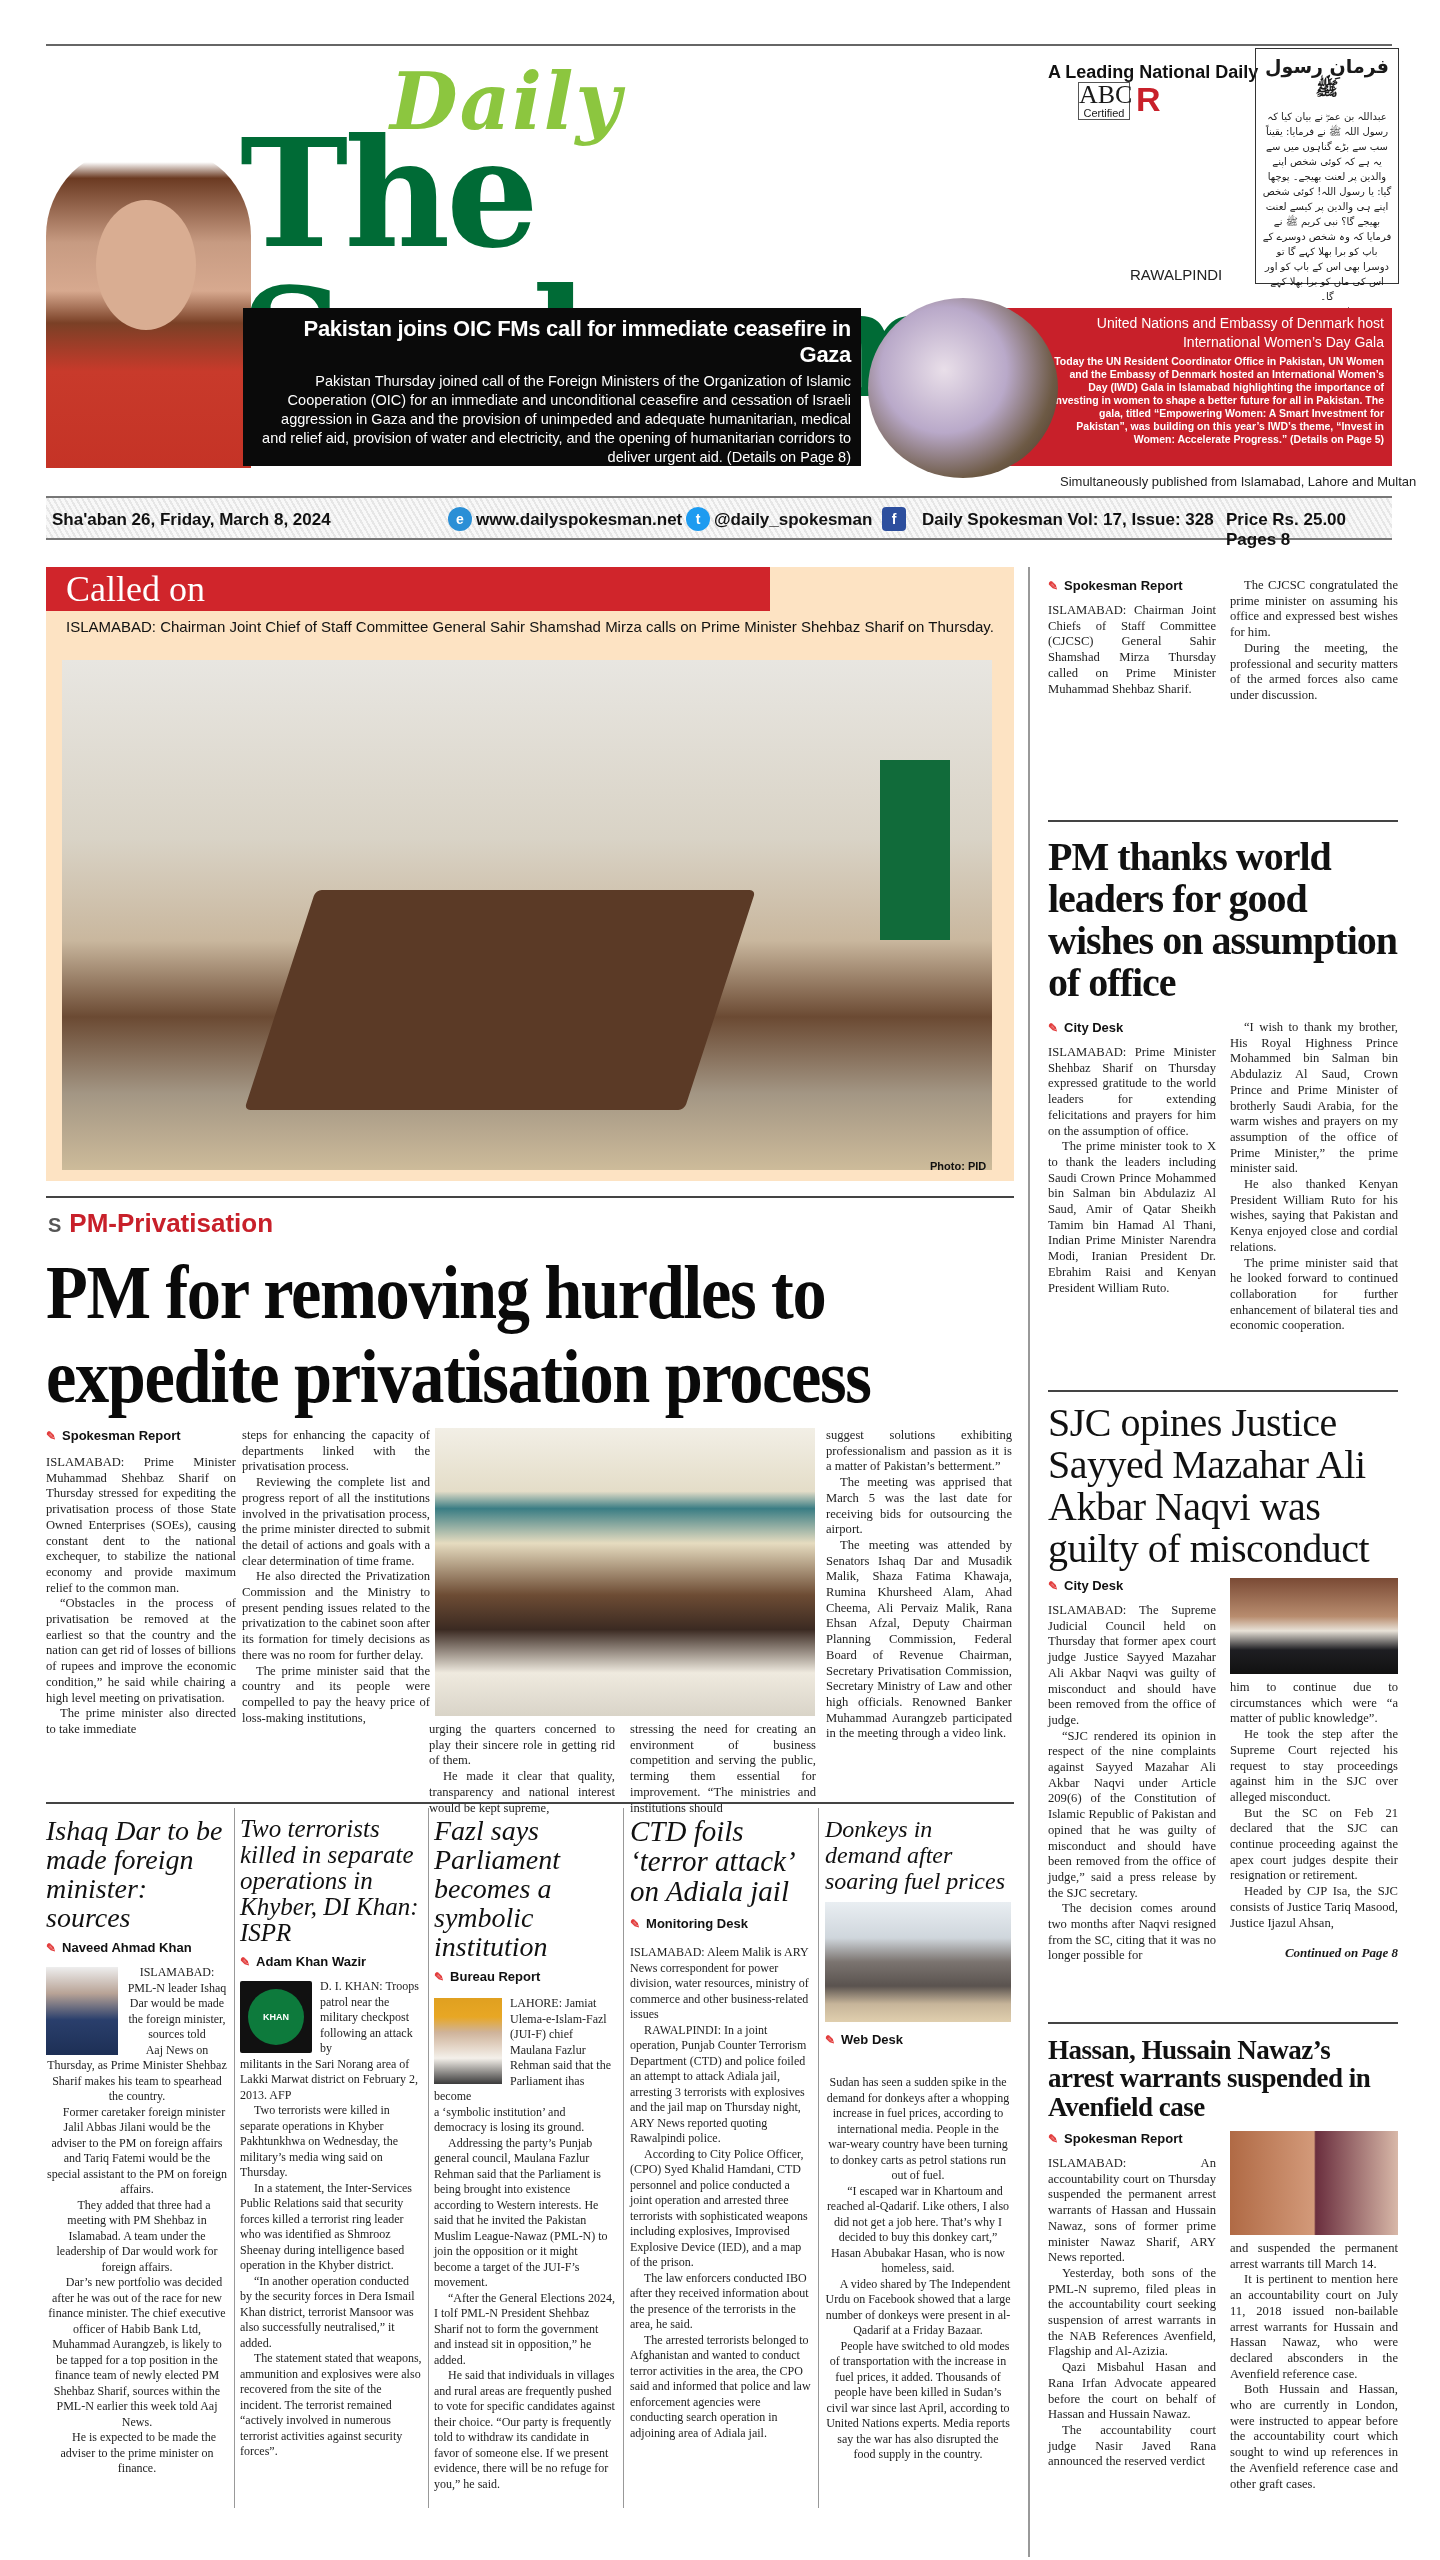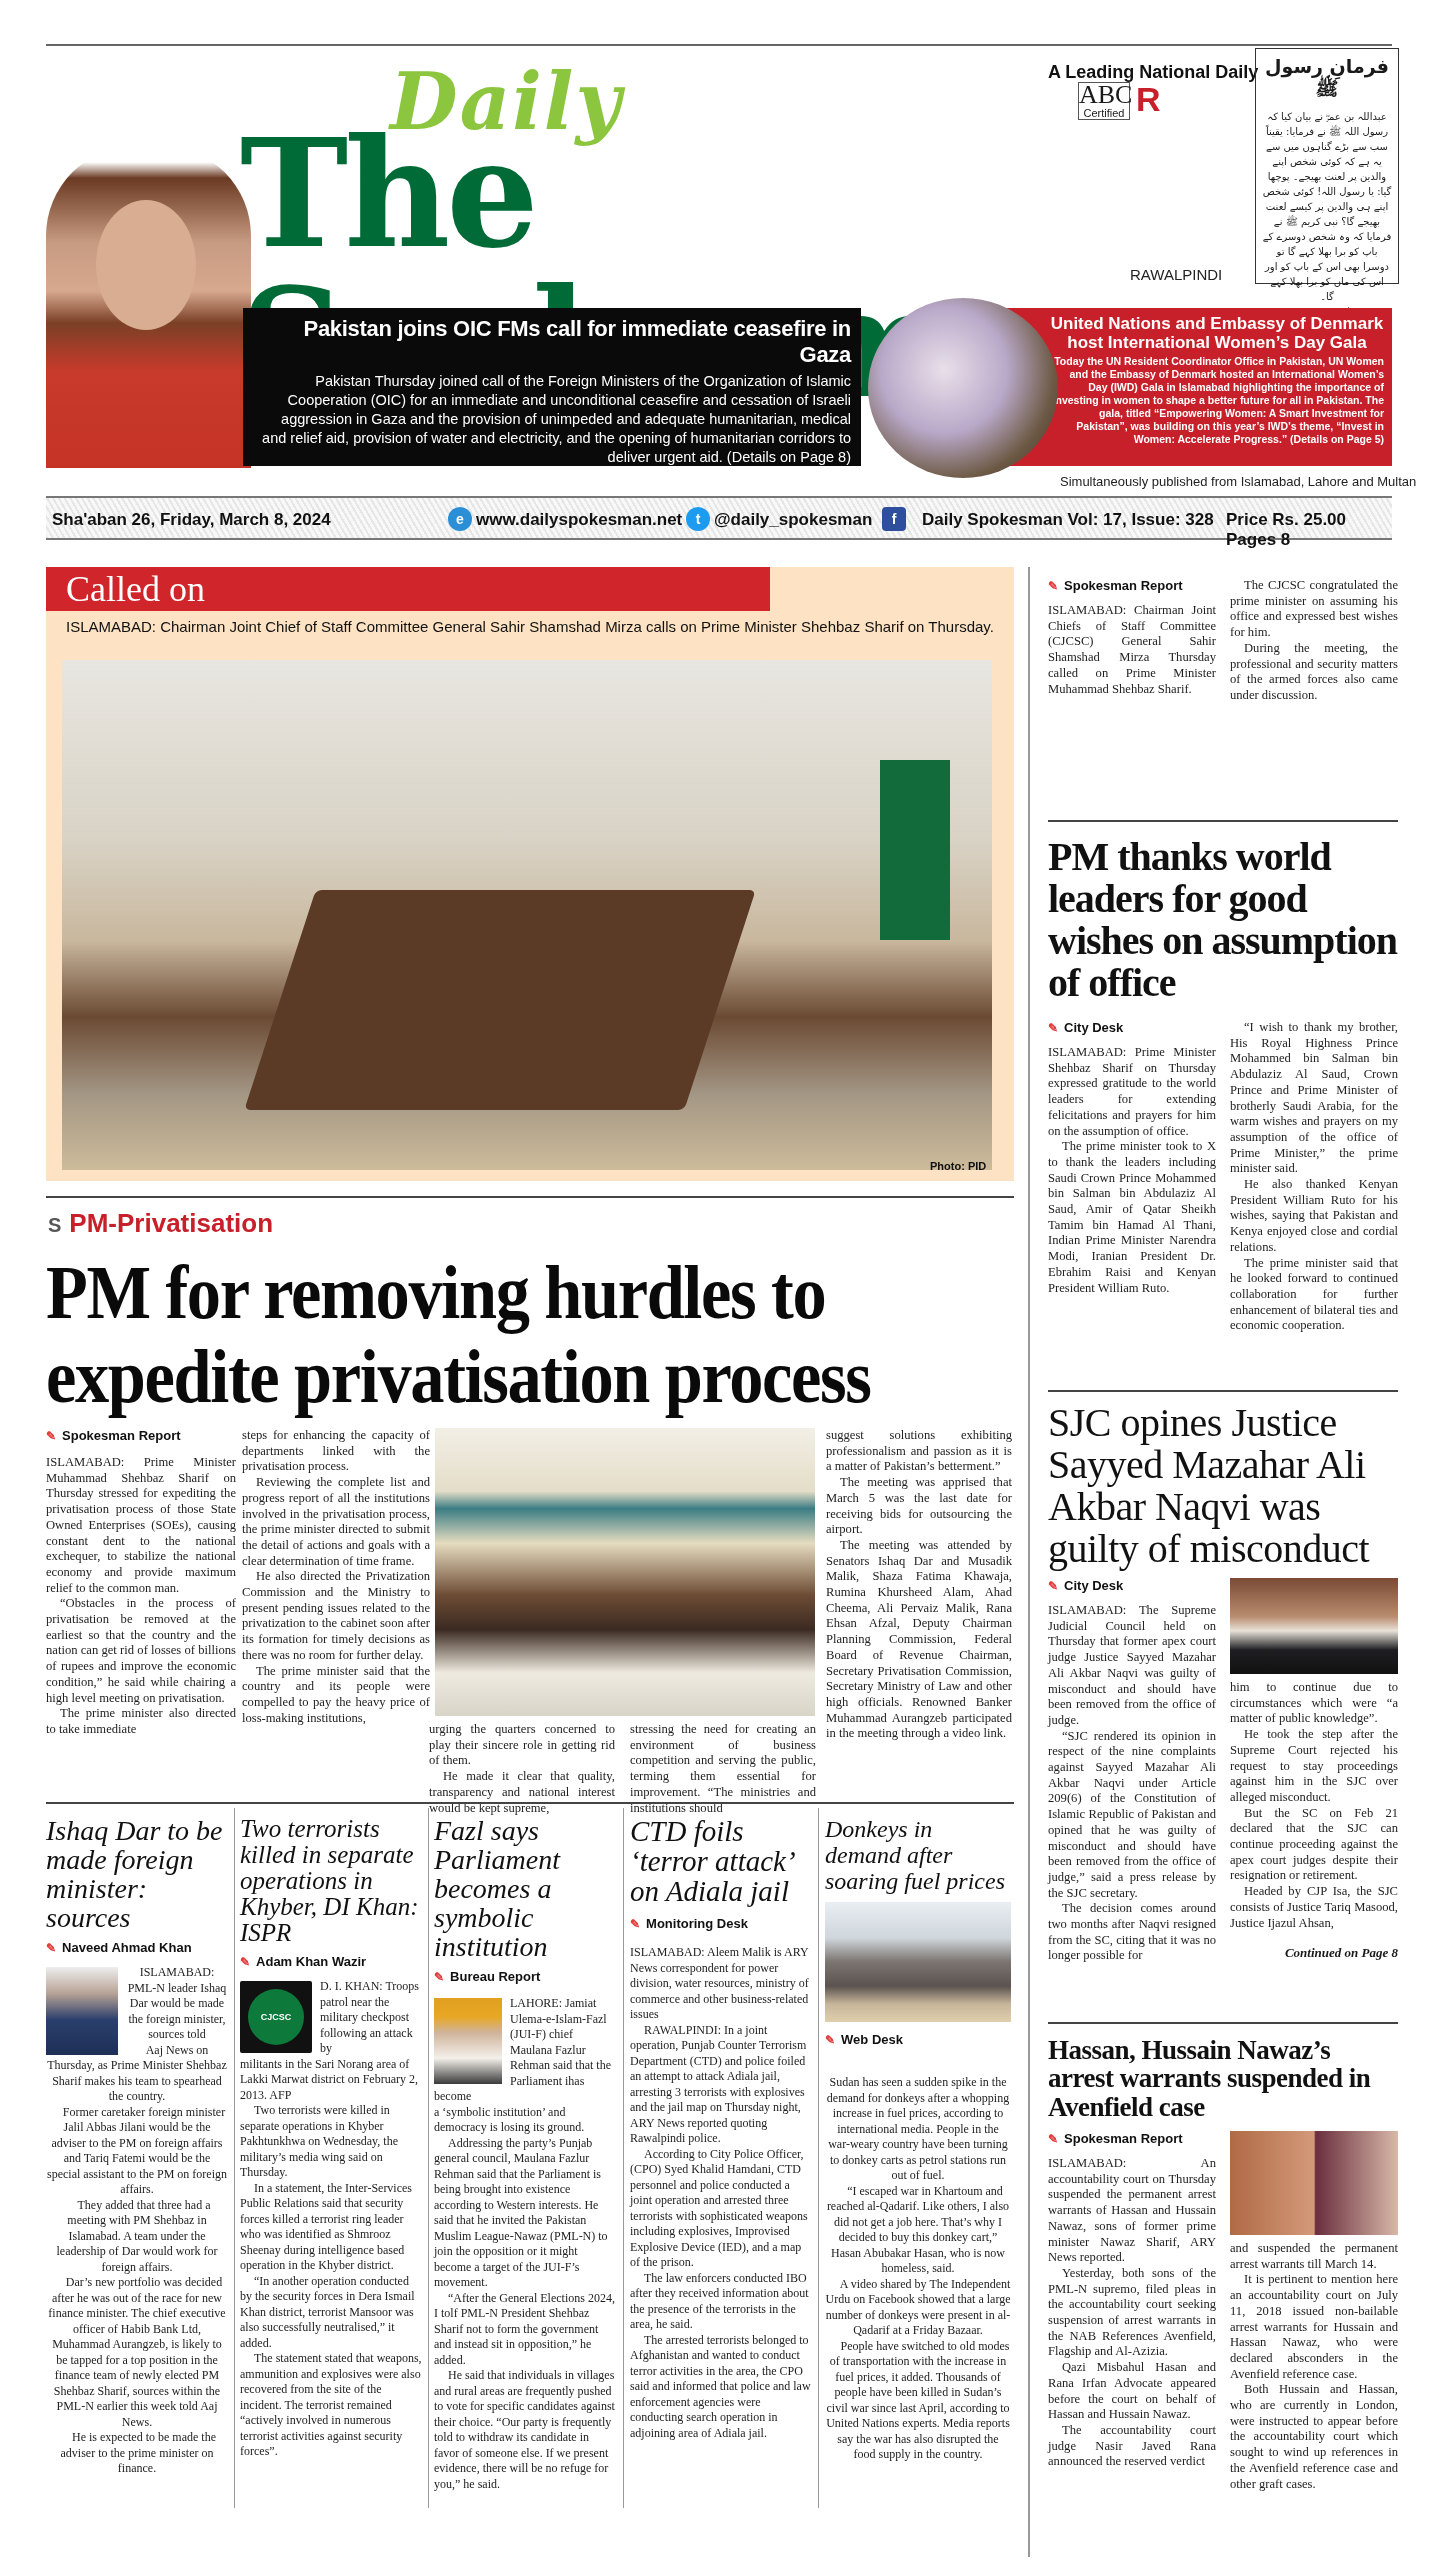--- a/index.html
+++ b/index.html
@@ -22,21 +22,21 @@
   .hadith .h-body{font-family:"DejaVu Sans",sans-serif;font-size:10px;line-height:15px;margin-top:4px}
   .hadith .h-ref{font-size:9px;margin-top:2px}
   .hadith .h-sponsor{direction:ltr;font-family:"Liberation Serif",serif;font-weight:bold;font-size:15px;line-height:16px;margin-top:4px}
   
   .blackbox{left:243px;top:308px;width:618px;height:158px;background:#0a0a0a;color:#fff;padding:8px 10px;text-align:right;font-family:"Liberation Sans",sans-serif}
   .blackbox .bh{font-weight:bold;font-size:22px;letter-spacing:-0.3px}
   .blackbox .bb{font-size:14.5px;line-height:19px;margin-top:4px}
   
   .un-photo{left:868px;top:298px;width:190px;height:180px;border-radius:50%;background:radial-gradient(circle at 40% 40%,#e9dfe9 0%,#b9a9c9 40%,#6d5a45 70%,#3a2b20 100%)}
   .redbox{left:1000px;top:308px;width:392px;height:158px;background:#c8202a;color:#fff;padding:6px 8px 6px 50px;text-align:right;font-family:"Liberation Sans",sans-serif}
-  .redbox .rh{font-weight:bold;font-size:17px;line-height:19px;text-align:center}
+  .redbox .rh{font-weight:normal;font-size:14px;line-height:19px;text-align:right}
   .redbox .rb{font-weight:bold;font-size:10.5px;line-height:13px;margin-top:3px}
   .simul{left:1060px;top:474px;font-family:"Liberation Sans",sans-serif;font-size:13px;color:#222}
   
   .datebar{left:46px;top:496px;width:1346px;height:44px;border-top:2px solid #777;border-bottom:2px solid #777;background:repeating-linear-gradient(60deg,#e6e6e6 0 2px,#f8f8f8 2px 5px);font-family:"Liberation Sans",sans-serif;font-weight:bold;font-size:17px;color:#111}
   .datebar span{position:absolute;top:12px}
   .ico-circle{position:absolute;top:9px;width:24px;height:24px;border-radius:50%;color:#fff;font-size:14px;line-height:24px;text-align:center;font-weight:bold}
   
   .calledbox{left:46px;top:567px;width:968px;height:614px;background:#fde3c3}
   .calledhead{left:46px;top:567px;width:724px;height:44px;background:#d0252b;color:#fff;font-family:"Liberation Serif",serif;font-size:36px;line-height:44px;padding-left:20px}
   .calledcap{left:66px;top:618px;width:930px;font-family:"Liberation Sans",sans-serif;font-size:15px;line-height:17px;color:#111}
@@ -247,21 +247,21 @@
     <p>Dar’s new portfolio was decided after he was out of the race for new finance minister. The chief executive officer of Habib Bank Ltd, Muhammad Aurangzeb, is likely to be tapped for a top position in the finance team of newly elected PM Shehbaz Sharif, sources within the PML-N earlier this week told Aaj News.</p>
     <p>He is expected to be made the adviser to the prime minister on finance.</p>
   </div>
 </div>
 
 <div class="abs" style="left:240px;top:1816px;width:182px">
   <div class="ihead" style="font-size:25px;line-height:26px">Two terrorists killed in separate operations in Khyber, DI Khan: ISPR</div>
   <div class="byline" style="margin-top:8px"><span class="bi">✎</span><span>Adam Khan Wazir</span></div>
   <div class="col" style="margin-top:10px;font-size:12px;line-height:15.5px;text-align:left">
     <div style="float:left;width:72px;height:72px;margin:2px 8px 2px 0;background:#111;border-radius:2px;position:relative">
-        <div style="position:absolute;left:8px;top:8px;width:56px;height:56px;border-radius:50%;background:#0d7a3c;color:#fff;font-size:9px;text-align:center;line-height:56px;font-family:'Liberation Sans',sans-serif;font-weight:bold">CJCSC</div>
+        <div style="position:absolute;left:8px;top:8px;width:56px;height:56px;border-radius:50%;background:#0d7a3c;color:#fff;font-size:9px;text-align:center;line-height:56px;font-family:'Liberation Sans',sans-serif;font-weight:bold">KHAN</div>
       </div>
     <p class="first">D. I. KHAN: Troops patrol near the military checkpost following an attack by</p>
     <p class="first">militants in the Sari Norang area of Lakki Marwat district on February 2, 2013. AFP</p>
     <p>Two terrorists were killed in separate operations in Khyber Pakhtunkhwa on Wednesday, the military’s media wing said on Thursday.</p>
     <p>In a statement, the Inter-Services Public Relations said that security forces killed a terrorist ring leader who was identified as Shmrooz Sheenay during intelligence based operation in the Khyber district.</p>
     <p>“In another operation conducted by the security forces in Dera Ismail Khan district, terrorist Mansoor was also successfully neutralised,” it added.</p>
     <p>The statement stated that weapons, ammunition and explosives were also recovered from the site of the incident. The terrorist remained “actively involved in numerous terrorist activities against security forces”.</p>
   </div>
 </div>
 

